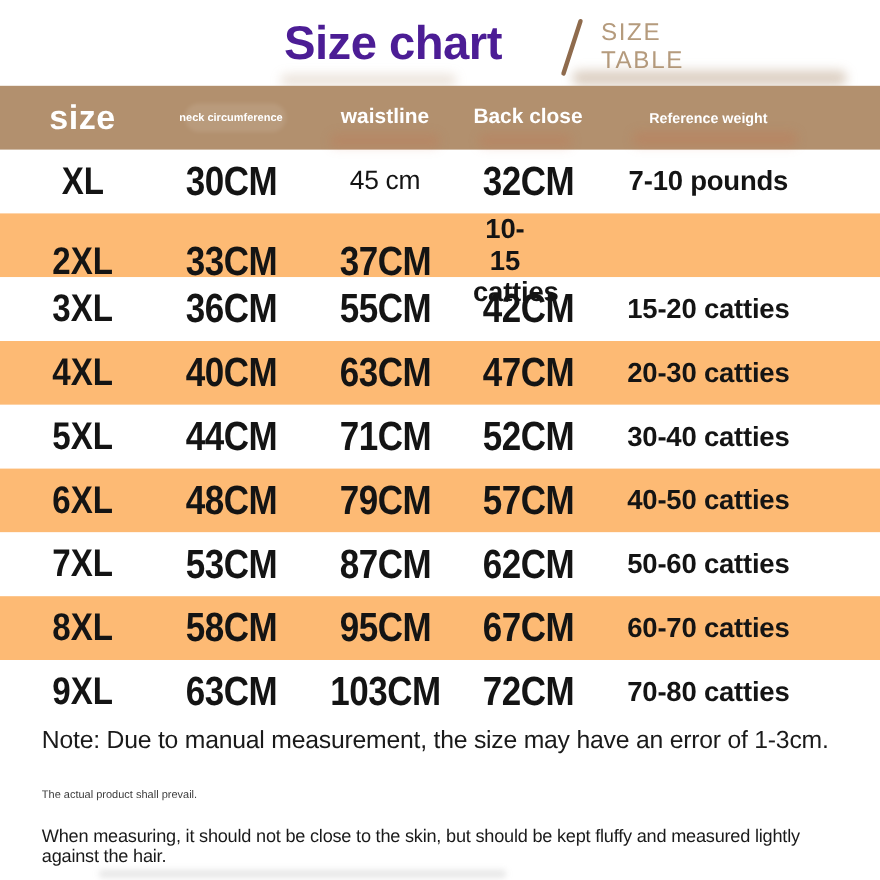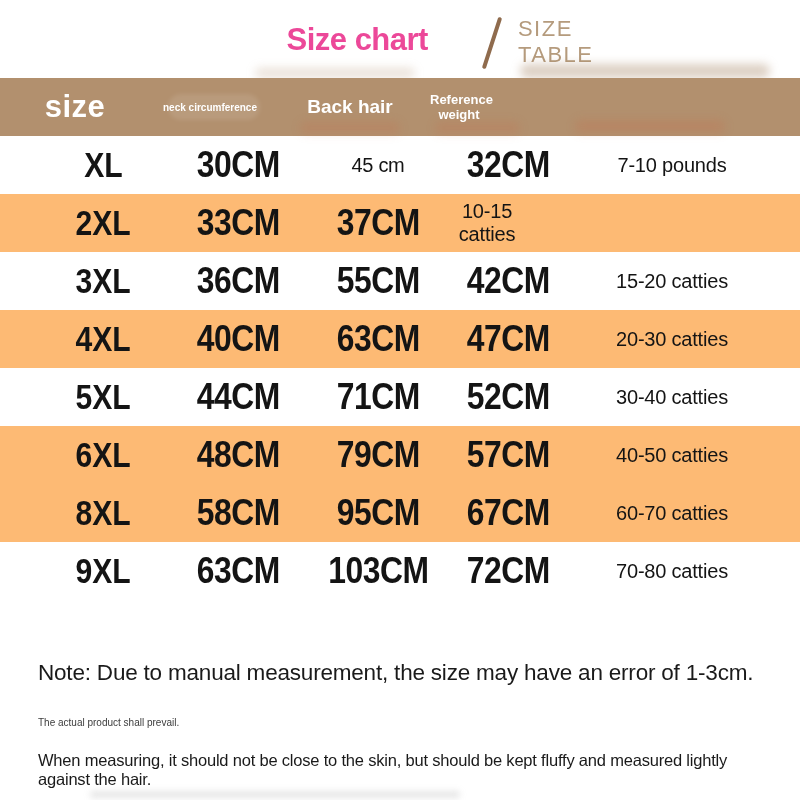--- a/index.html
+++ b/index.html
@@ -8,21 +8,21 @@
     font-family:"Liberation Sans", sans-serif;
     -webkit-font-smoothing:antialiased;
   }
   
   .title-row{
     position:absolute;top:10px;left:0;width:800px;height:68px;
     display:flex;justify-content:center;align-items:flex-start;
     transform:translateX(40px);
   }
   .title-main{
-    font-size:31px;font-weight:700;color:#ec4899;letter-spacing:-0.5px;line-height:60px;
+    font-size:43px;font-weight:700;color:#4c1d95;letter-spacing:-0.5px;line-height:60px;
   }
   .title-slash{
     width:4px;height:54px;background:#8f6b4d;border-radius:2px;
     transform:rotate(18deg);margin:6px 24px 0 62px;
   }
   .title-side{
     font-size:22px;color:#b59b7d;letter-spacing:1.5px;line-height:1.2;
     font-weight:400;padding-top:6px;
   }
   
@@ -36,28 +36,28 @@
   .h-size{font-size:31px;letter-spacing:0.5px;}
   .h-neck{font-size:10px;}
   .h-mid{font-size:19px;}
   .h-ref{font-size:13px;padding-right:42px;}
   .neck-patch{
     position:absolute;left:168px;top:16px;width:92px;height:26px;border-radius:13px;
     background:rgba(255,255,255,0.10);filter:blur(2px);z-index:1;
   }
   .trow{
     height:58px;display:grid;grid-template-columns:150px 120px 160px 100px 270px;
-    align-items:center;background:#ffffff;padding-left:28px;
+    align-items:center;background:#ffffff;
   }
   .trow.alt{background:#fdba74;}
   .cell{text-align:center;color:#141414;}
   .c-size{font-size:35px;font-weight:700;}
   .c-cm{font-size:37px;font-weight:700;letter-spacing:-0.5px;}
-  .c-small{font-size:20px;font-weight:500;letter-spacing:-0.3px;}
-  .c-weight{font-size:20px;font-weight:400;padding-right:42px;letter-spacing:-0.2px;}
+  .c-small{font-size:24px;font-weight:500;letter-spacing:-0.3px;}
+  .c-weight{font-size:25px;font-weight:700;padding-right:42px;letter-spacing:-0.2px;}
   .cond{display:inline-block;transform:scaleX(0.86);transform-origin:center;white-space:nowrap;}
   
   .notes{position:absolute;top:660px;left:38px;width:740px;color:#1a1a1a;}
   .note-main{font-size:22.5px;font-weight:500;letter-spacing:-0.2px;}
   .note-small{font-size:10px;color:#3c3c3c;margin-top:31px;font-weight:400;}
   .note-measuring{font-size:16.5px;margin-top:23px;font-weight:400;letter-spacing:-0.2px;}
   
   .smudge{position:absolute;pointer-events:none;}
   .sm-above-band{left:520px;top:64px;width:250px;height:14px;background:rgba(156,118,80,0.35);filter:blur(5px);border-radius:7px;}
   .sm-above-band2{left:255px;top:68px;width:160px;height:10px;background:rgba(170,135,100,0.25);filter:blur(5px);border-radius:5px;}
@@ -79,21 +79,22 @@
 </div>
 
 <div class="smudge sm-above-band"></div>
 <div class="smudge sm-above-band2"></div>
 
 <div class="size-table">
   <div class="thead">
     <div class="neck-patch"></div>
     <div class="hcell h-size">size</div>
     <div class="hcell h-neck">neck circumference</div>
-    <div class="hcell h-mid">Back hair</div>
+    <div class="hcell h-mid">waistline</div>
+    <div class="hcell h-mid">Back close</div>
     <div class="hcell h-ref">Reference weight</div>
   </div>
 
   <div class="trow">
     <div class="cell c-size"><span class="cond">XL</span></div>
     <div class="cell c-cm"><span class="cond">30CM</span></div>
     <div class="cell c-small">45 cm</div>
     <div class="cell c-cm"><span class="cond">32CM</span></div>
     <div class="cell c-weight">7-10 pounds</div>
   </div>
@@ -130,20 +131,27 @@
   </div>
 
   <div class="trow alt">
     <div class="cell c-size"><span class="cond">6XL</span></div>
     <div class="cell c-cm"><span class="cond">48CM</span></div>
     <div class="cell c-cm"><span class="cond">79CM</span></div>
     <div class="cell c-cm"><span class="cond">57CM</span></div>
     <div class="cell c-weight">40-50 catties</div>
   </div>
 
+  <div class="trow">
+    <div class="cell c-size"><span class="cond">7XL</span></div>
+    <div class="cell c-cm"><span class="cond">53CM</span></div>
+    <div class="cell c-cm"><span class="cond">87CM</span></div>
+    <div class="cell c-cm"><span class="cond">62CM</span></div>
+    <div class="cell c-weight">50-60 catties</div>
+  </div>
 
   <div class="trow alt">
     <div class="cell c-size"><span class="cond">8XL</span></div>
     <div class="cell c-cm"><span class="cond">58CM</span></div>
     <div class="cell c-cm"><span class="cond">95CM</span></div>
     <div class="cell c-cm"><span class="cond">67CM</span></div>
     <div class="cell c-weight">60-70 catties</div>
   </div>
 
   <div class="trow">

